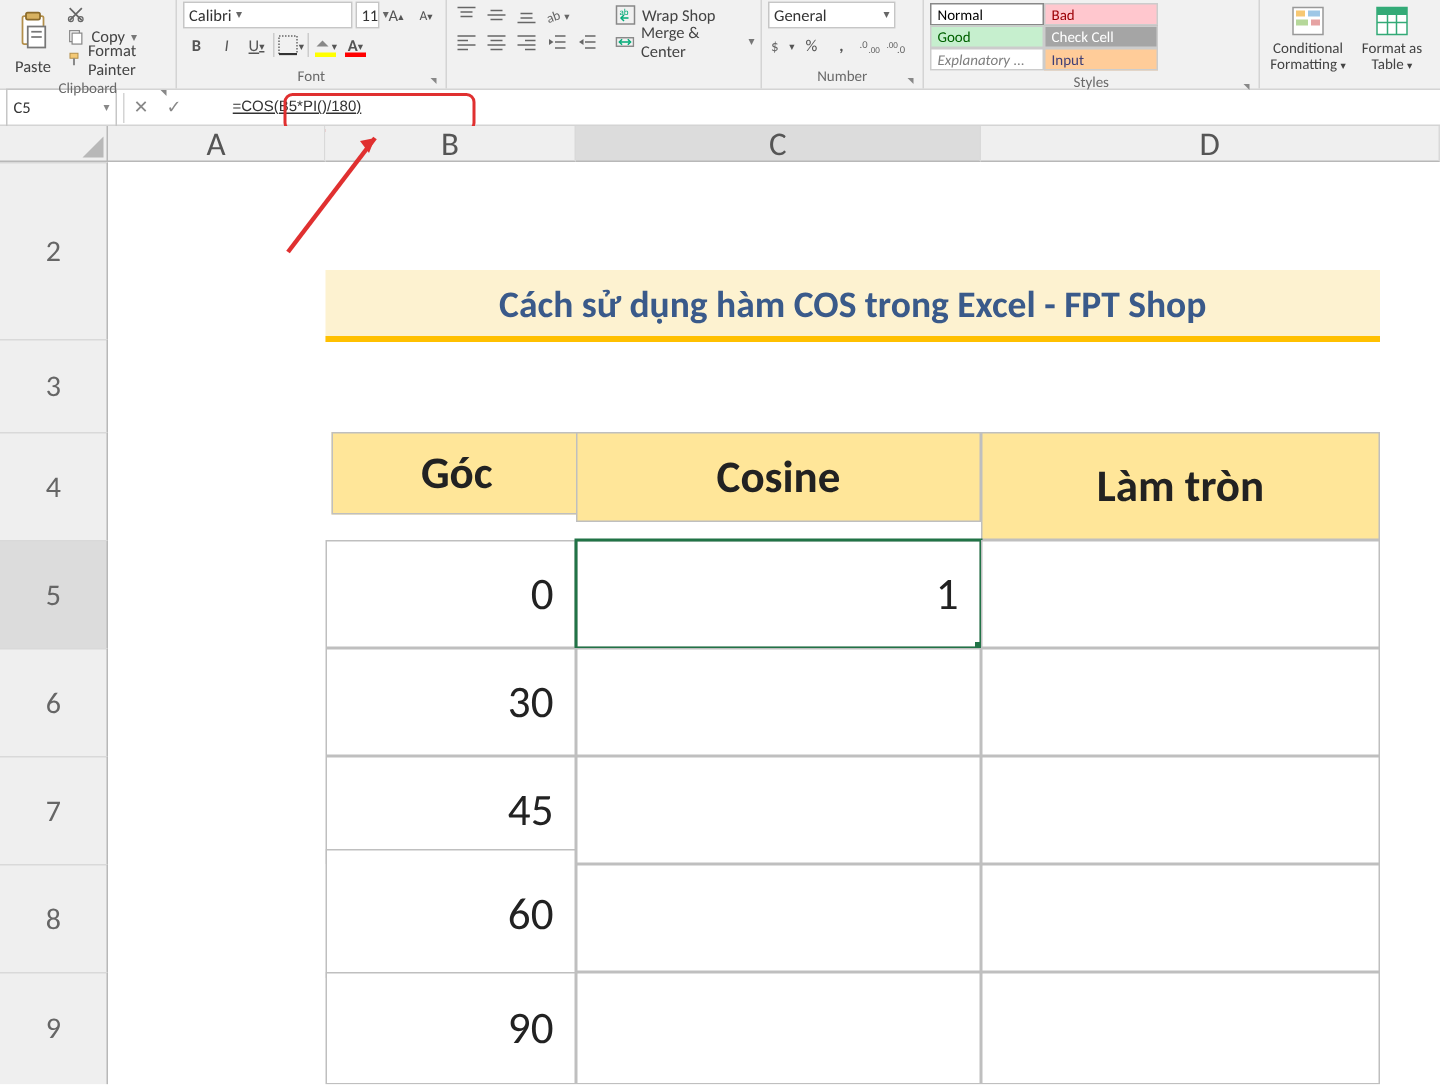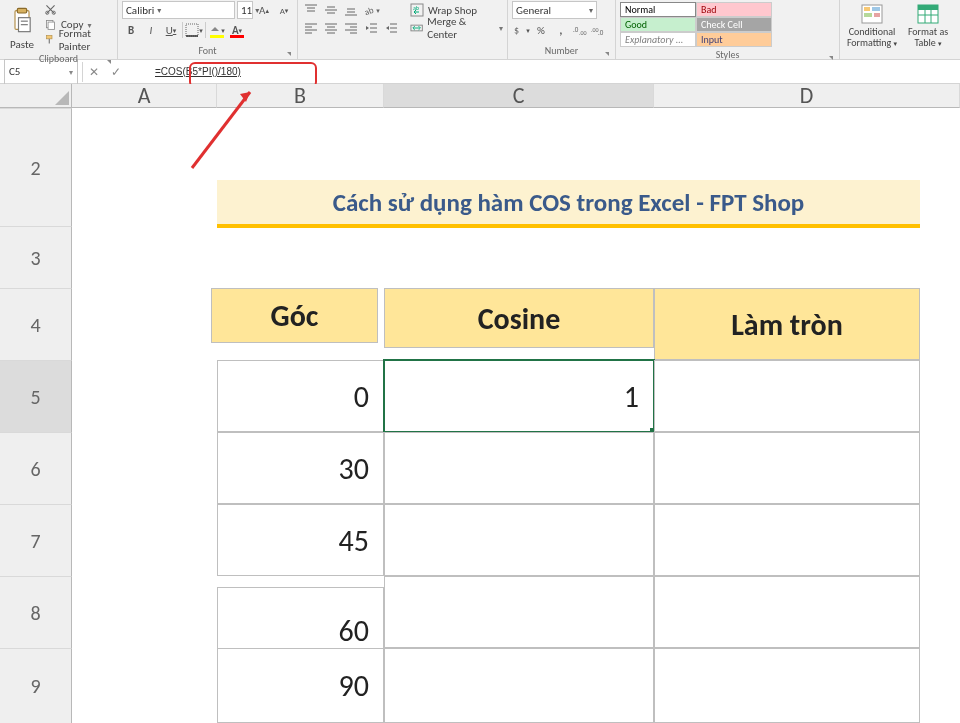--- a/index.html
+++ b/index.html
@@ -401,37 +401,37 @@
     <div class="row-h" style="height:72px">6</div>
     <div class="row-h" style="height:72px">7</div>
     <div class="row-h" style="height:72px">8</div>
     <div class="row-h" style="height:75px">9</div>
   </div>
 
   <div class="cells">
 
     <div class="title-2" style="left:145px; top:72px; width:703px; height:48px">Cách sử dụng hàm COS trong Excel - FPT Shop</div>
 
-    <div class="dt-th" style="position:absolute; left:139px; top:180px; width:167px; height:55px">Góc</div>
+    <div class="dt-th" style="position:absolute; left:149px; top:180px; width:167px; height:55px">Góc</div>
     <div class="dt-th" style="position:absolute; left:312px; top:180px; width:270px; height:60px">Cosine</div>
     <div class="dt-th" style="position:absolute; left:582px; top:180px; width:266px; height:72px">Làm tròn</div>
 
     <div class="dt-td" style="position:absolute; left:145px; top:252px; width:167px; height:72px">0</div>
     <div class="dt-td sel-cell" style="position:absolute; left:312px; top:252px; width:270px; height:72px">1</div>
     <div class="dt-td" style="position:absolute; left:582px; top:252px; width:266px; height:72px"></div>
 
     <div class="dt-td" style="position:absolute; left:145px; top:324px; width:167px; height:72px">30</div>
     <div class="dt-td" style="position:absolute; left:312px; top:324px; width:270px; height:72px"></div>
     <div class="dt-td" style="position:absolute; left:582px; top:324px; width:266px; height:72px"></div>
 
     <div class="dt-td" style="position:absolute; left:145px; top:396px; width:167px; height:72px">45</div>
     <div class="dt-td" style="position:absolute; left:312px; top:396px; width:270px; height:72px"></div>
     <div class="dt-td" style="position:absolute; left:582px; top:396px; width:266px; height:72px"></div>
 
-    <div class="dt-td" style="position:absolute; left:145px; top:479px; width:167px; height:86px">60</div>
+    <div class="dt-td" style="position:absolute; left:145px; top:458px; width:167px; height:86px">60</div>
     <div class="dt-td" style="position:absolute; left:312px; top:468px; width:270px; height:72px"></div>
     <div class="dt-td" style="position:absolute; left:582px; top:468px; width:266px; height:72px"></div>
 
     <div class="dt-td" style="position:absolute; left:145px; top:540px; width:167px; height:75px">90</div>
     <div class="dt-td" style="position:absolute; left:312px; top:540px; width:270px; height:75px"></div>
     <div class="dt-td" style="position:absolute; left:582px; top:540px; width:266px; height:75px"></div>
 
   </div>
 </div>
 

